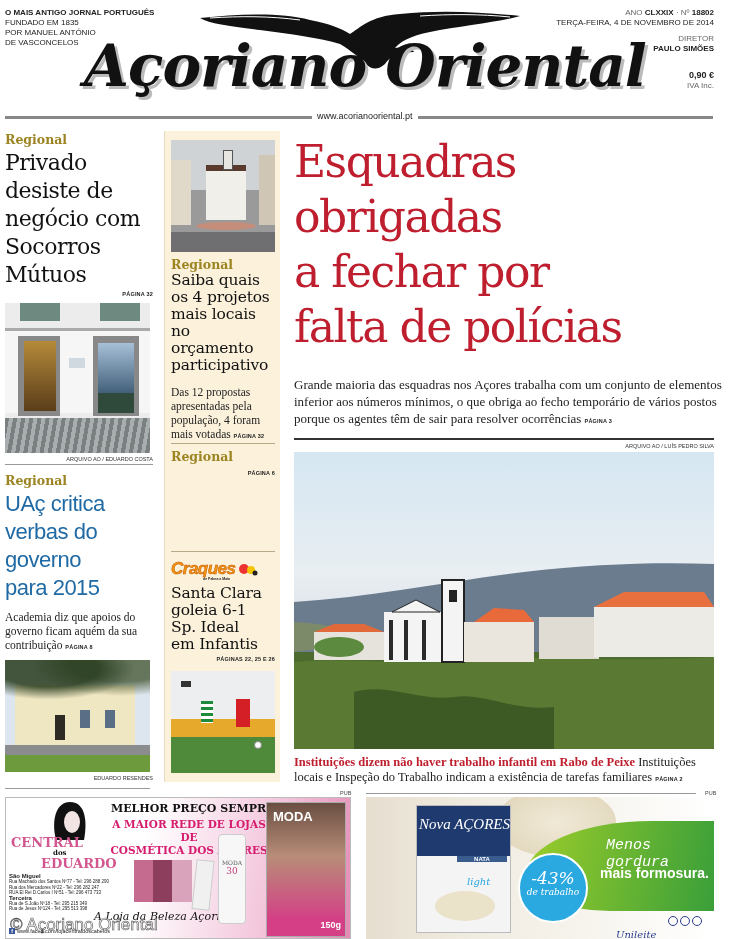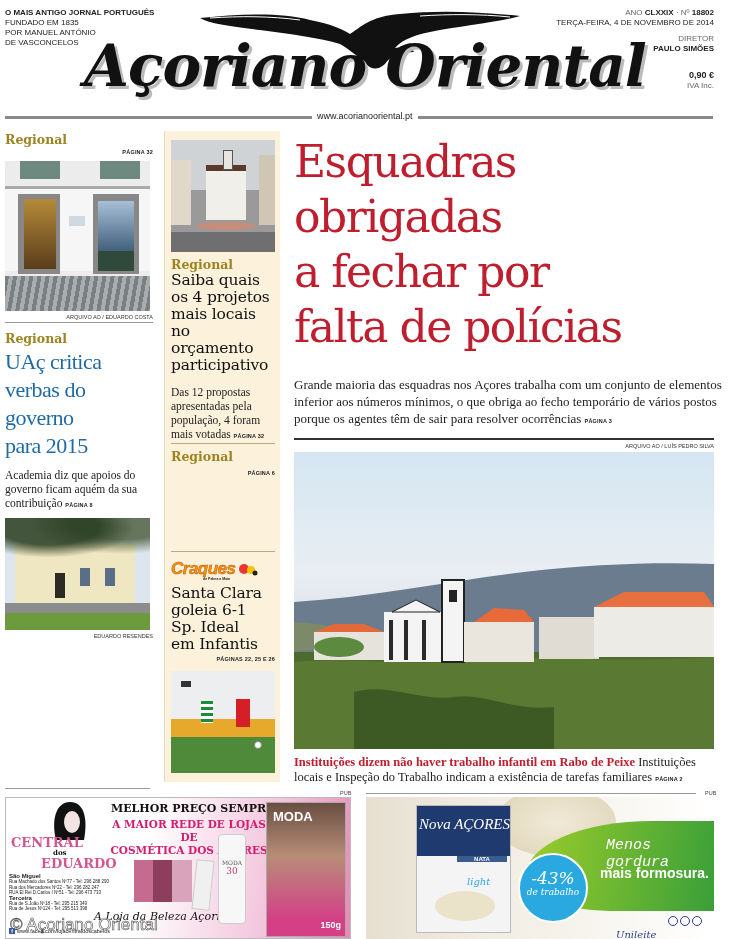--- a/index.html
+++ b/index.html
@@ -19,21 +19,21 @@
   .rule-top { left: 5px; top: 116px; width: 708px; height: 3px; background: #888; }
   .url { left: 312px; top: 111px; background: #fff; padding: 0 5px; font-family: "Liberation Sans", sans-serif; font-size: 9px; color: #222; }
 
   .kicker { font-family: "DejaVu Serif", serif; font-weight: bold; color: #9b8421; font-size: 12.5px; }
   .page-ref { font-family: "Liberation Sans", sans-serif; font-weight: bold; font-size: 5.5px; color: #222; letter-spacing: .2px; }
   .credit { font-family: "Liberation Sans", sans-serif; font-size: 5.5px; color: #333; }
 
   
   .col-left { left: 5px; top: 132px; width: 148px; }
   .h-left { font-size: 22px; line-height: 28px; color: #111; font-weight: normal; font-family: "DejaVu Serif", serif; margin-top: 2px; letter-spacing: -0.5px; }
-  .h-blue { font-size: 22px; line-height: 28px; color: #1f6aa5; font-family: Liberation Serif, serif; margin-top: 2px; letter-spacing: -0.5px; }
+  .h-blue { font-size: 22px; line-height: 28px; color: #1f6aa5; font-family: Liberation Sans, sans-serif; margin-top: 2px; letter-spacing: -0.5px; }
   .body-left { font-size: 11.5px; line-height: 14px; color: #222; font-family: "Liberation Serif", serif; }
 
   
   .col-mid { left: 164px; top: 131px; width: 116px; height: 651px; background: #fcf2dc; border-left: 1px solid #e8dcc0; }
   .h-mid { font-size: 15.5px; line-height: 17px; font-family: "DejaVu Serif", serif; color: #111; letter-spacing: -0.2px; }
   .body-mid { font-size: 11.5px; line-height: 14px; font-family: "Liberation Serif", serif; color: #222; }
 
   
   .headline { left: 294px; top: 134px; width: 440px; font-family: "DejaVu Serif", serif; font-size: 44px; line-height: 55px; color: #be1e2d; letter-spacing: -1.5px; }
   .lede { left: 294px; top: 376px; width: 430px; font-family: "Liberation Serif", serif; font-size: 13px; line-height: 17px; color: #222; }
@@ -85,20 +85,27 @@
   <b style="font-size:9px">0,90 €</b>
   <div class="light">IVA Inc.</div>
 </div>
 
 <div class="abs rule-top"></div>
 <div class="abs url">www.acorianooriental.pt</div>
 
 <div class="abs col-left">
   <div>
     <div class="kicker">Regional</div>
+    <div class="h-left">
+      <div>Privado</div>
+      <div>desiste de</div>
+      <div>negócio com</div>
+      <div>Socorros</div>
+      <div>Mútuos</div>
+    </div>
     <div class="page-ref" style="text-align:right;margin-top:2px">PÁGINA 32</div>
     <div class="photo" style="width:145px;height:150px;margin-top:6px;background:#ececec;">
       <div style="position:absolute;left:15px;top:0;width:40px;height:18px;background:#6e8a80;"></div>
       <div style="position:absolute;left:95px;top:0;width:40px;height:18px;background:#6e8a80;"></div>
       <div style="position:absolute;left:0;top:25px;width:145px;height:85px;background:#f6f6f6;border-top:3px solid #aaa;"></div>
       <div style="position:absolute;left:13px;top:33px;width:42px;height:80px;background:#888;"></div>
       <div style="position:absolute;left:19px;top:38px;width:32px;height:70px;background:linear-gradient(#b58a3a,#5a3d1a);"></div>
       <div style="position:absolute;left:88px;top:33px;width:46px;height:80px;background:#888;"></div>
       <div style="position:absolute;left:93px;top:40px;width:36px;height:50px;background:linear-gradient(#a7c0d8,#43607a);"></div>
       <div style="position:absolute;left:93px;top:90px;width:36px;height:20px;background:#2f4a3a;"></div>

